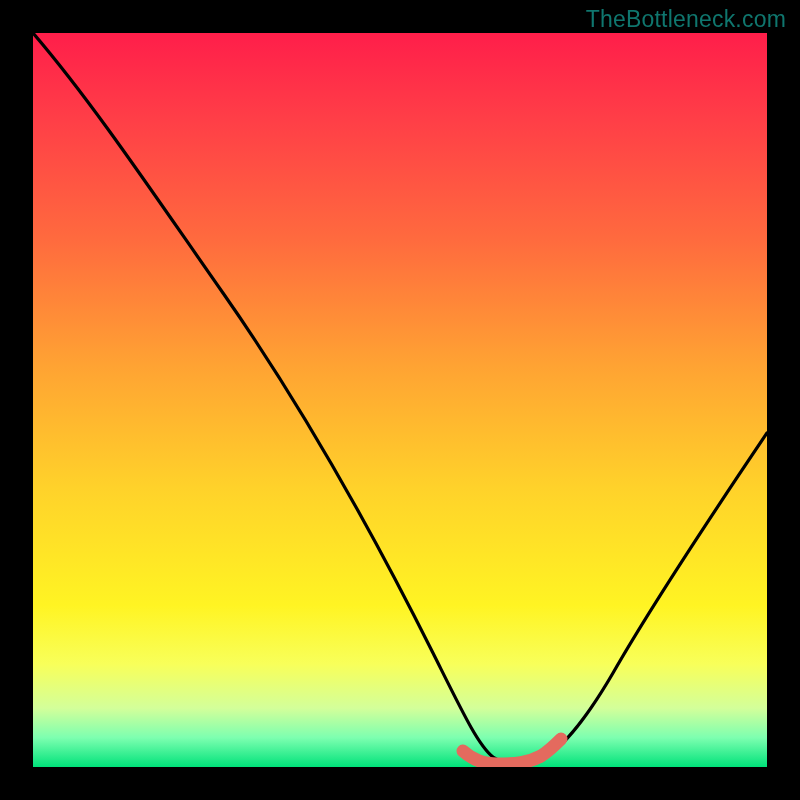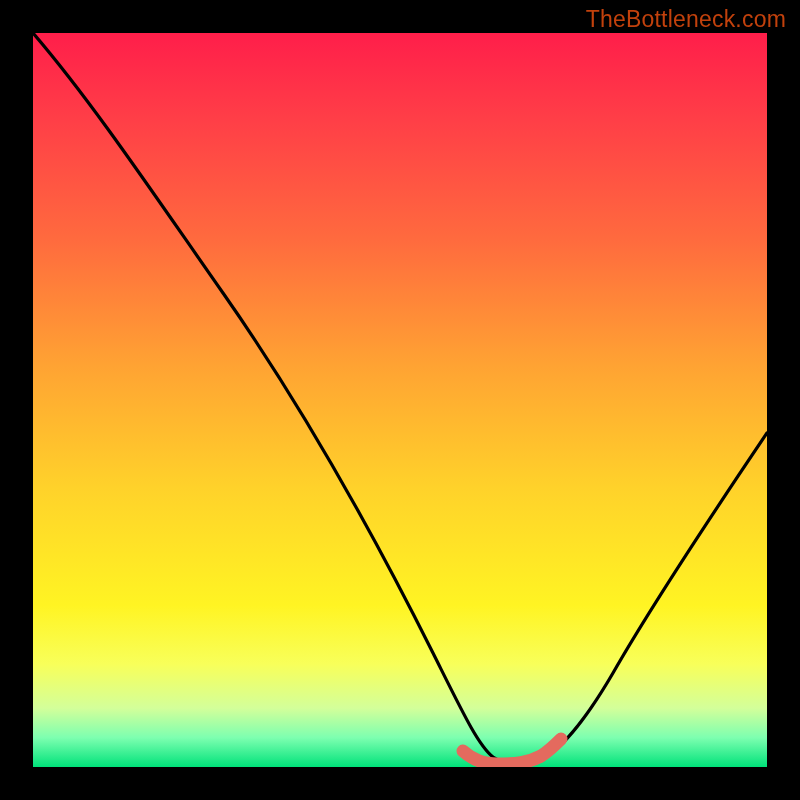--- a/index.html
+++ b/index.html
@@ -42,21 +42,21 @@
     left: 0;
     top: 0;
     width: 734px;
     height: 734px;
     display: block;
   }
   .attribution {
     position: absolute;
     top: 6px;
     right: 14px;
-    color: #c2410c;
+    color: #0f766e;
     font-size: 23px;
     letter-spacing: 0.2px;
     font-weight: 400;
   }
 </style>
 </head>
 <body>
 
 <div class="frame">
   <div class="plot">

